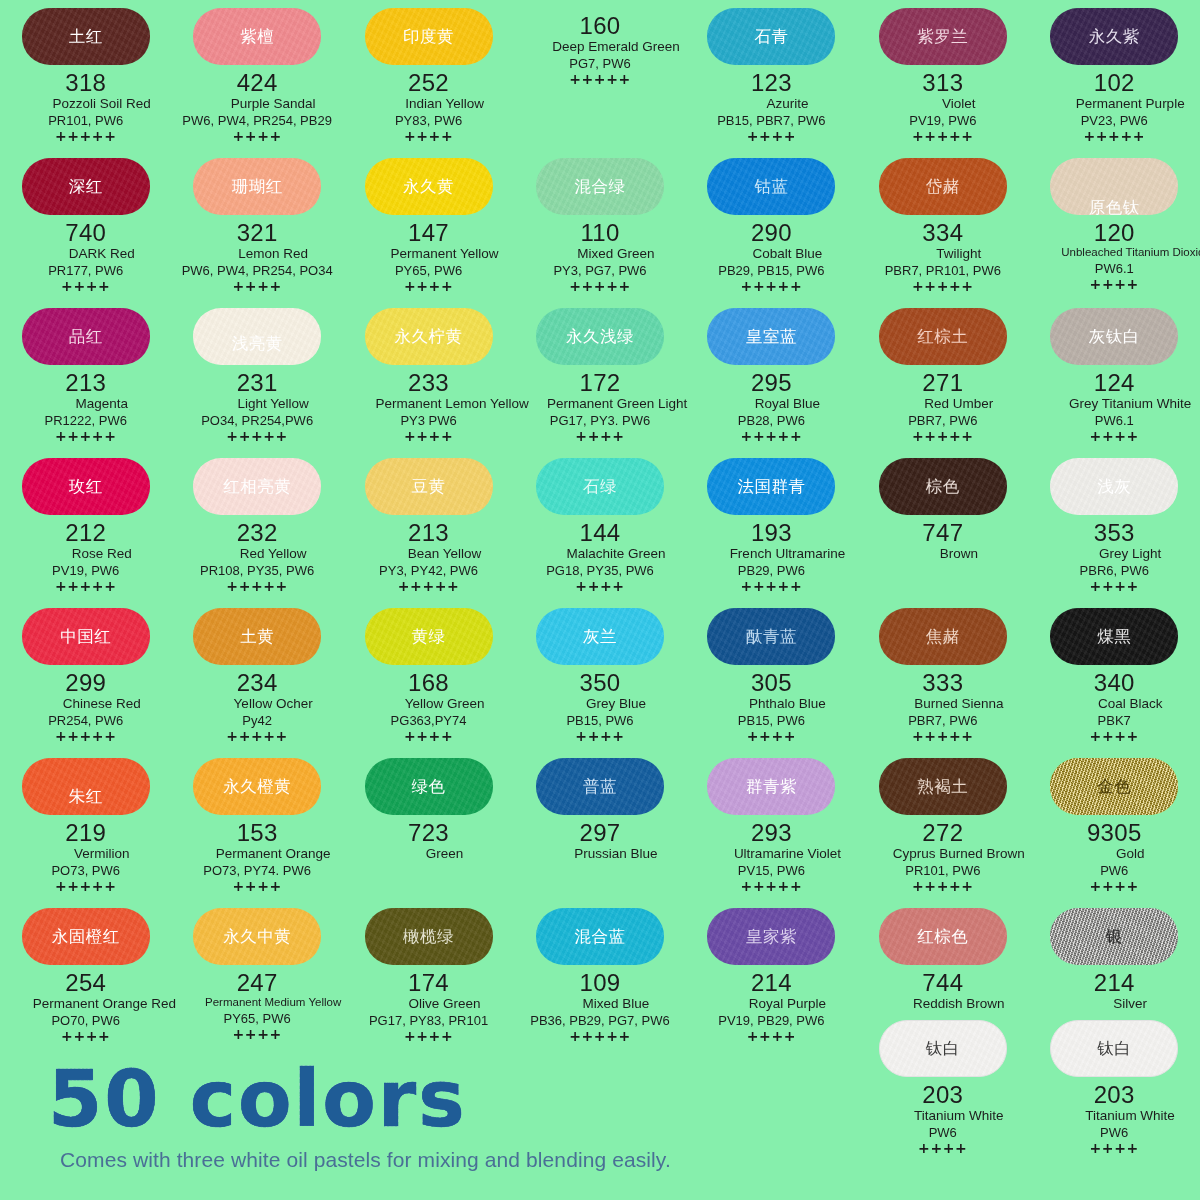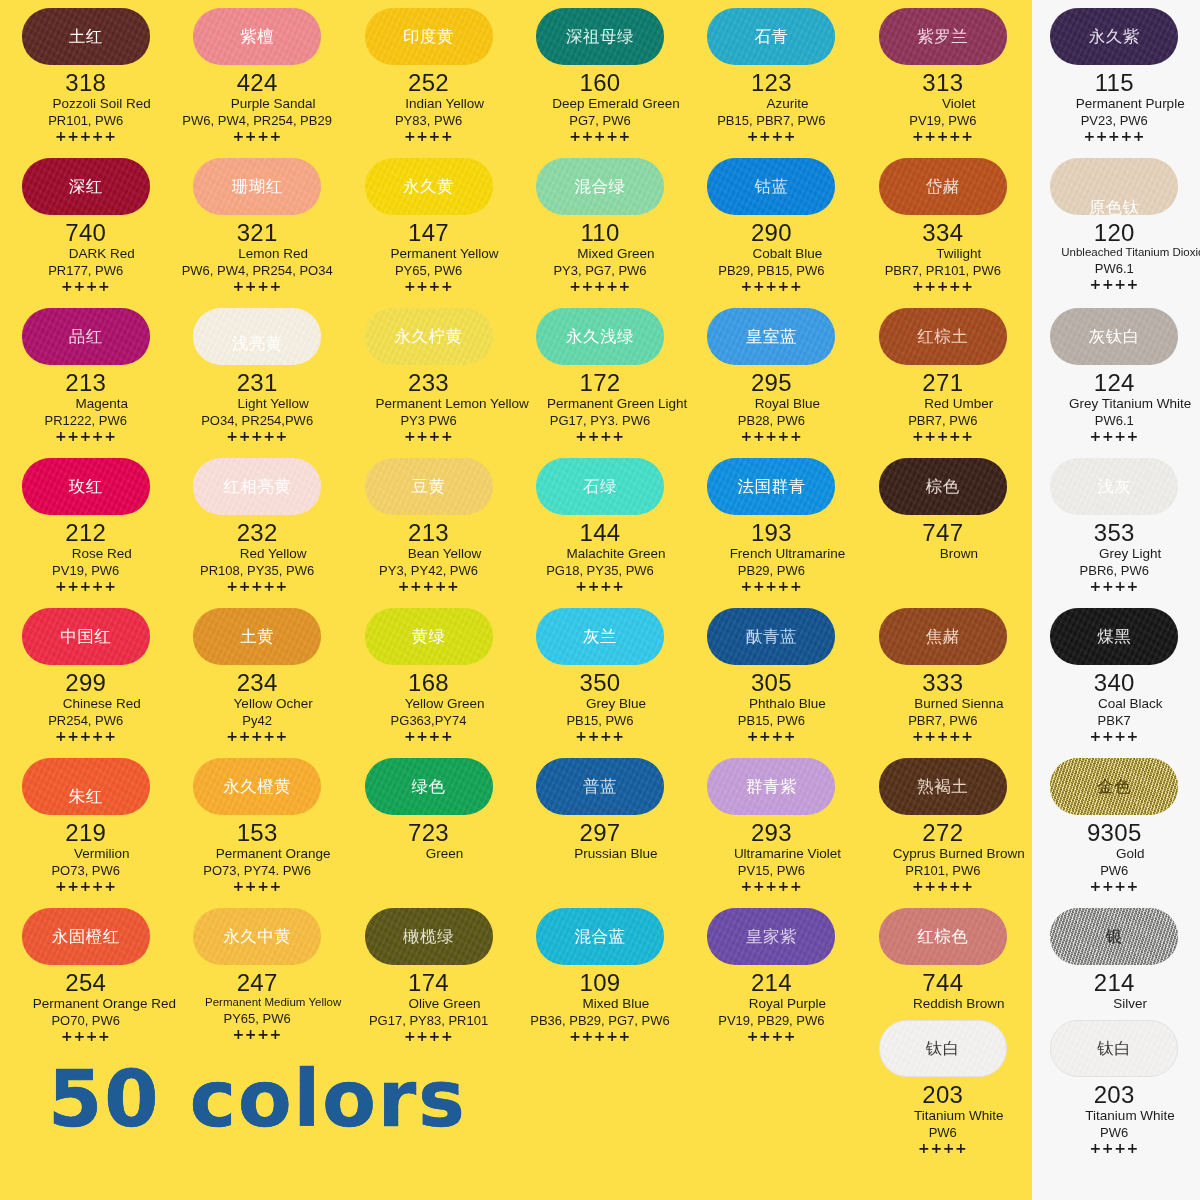--- a/index.html
+++ b/index.html
@@ -5,23 +5,23 @@
   * { box-sizing: border-box; }
   html, body {
     margin: 0; padding: 0;
     width: 1200px; height: 1200px;
     background: #f7f7f7;
     font-family: "Liberation Sans", sans-serif;
     overflow: hidden;
   }
   #sheet {
     position: relative;
-    width: 1032px;
+    width: 1200px;
     height: 1200px;
-    background: #fde047;
+    background: #86efac;
     text-decoration: underline;
   }
   .grid {
     position: absolute;
     top: 0; left: 0;
     width: 1200px;
     display: grid;
     grid-template-columns: repeat(7, 171.43px);
     grid-auto-rows: 150px;
   }
@@ -173,24 +173,20 @@
         <div class="swatch" style="background: rgb(249, 197, 16);">
           <div class="tex"></div>
           <div class="cn" style="color: rgb(255, 255, 255);">印度黄</div>
         </div>
         <div class="code">252</div>
         <div class="ename">Indian Yellow</div>
         <div class="pig">PY83, PW6</div>
         <div class="rate">++++</div>
       </div>
       <div class="cell">
-        <div class="swatch" style="background: rgb(11, 122, 107);">
-          <div class="tex"></div>
-          <div class="cn" style="color: rgb(223, 242, 238);">深祖母绿</div>
-        </div>
         <div class="code">160</div>
         <div class="ename">Deep Emerald Green</div>
         <div class="pig">PG7, PW6</div>
         <div class="rate">+++++</div>
       </div>
       <div class="cell">
         <div class="swatch" style="background: rgb(37, 170, 201);">
           <div class="tex"></div>
           <div class="cn" style="color: rgb(255, 255, 255);">石青</div>
         </div>
@@ -207,21 +203,21 @@
         <div class="code">313</div>
         <div class="ename">Violet</div>
         <div class="pig">PV19, PW6</div>
         <div class="rate">+++++</div>
       </div>
       <div class="cell">
         <div class="swatch" style="background: rgb(57, 37, 79);">
           <div class="tex"></div>
           <div class="cn" style="color: rgb(230, 224, 238);">永久紫</div>
         </div>
-        <div class="code">115</div>
+        <div class="code">102</div>
         <div class="ename">Permanent Purple</div>
         <div class="pig">PV23, PW6</div>
         <div class="rate">+++++</div>
       </div>
       <div class="cell">
         <div class="swatch" style="background: rgb(156, 11, 44);">
           <div class="tex"></div>
           <div class="cn" style="color: rgb(255, 255, 255);">深红</div>
         </div>
         <div class="code">740</div>
@@ -649,14 +645,15 @@
         </div>
         <div class="code">203</div>
         <div class="ename">Titanium White</div>
         <div class="pig">PW6</div>
         <div class="rate">++++</div>
       </div>
     </div>
 
   <div class="footer">
     <div class="big50">50 colors</div>
+    <div class="tagline">Comes with three white oil pastels for mixing and blending easily.</div>
   </div>
 </div>
 
 </body></html>

